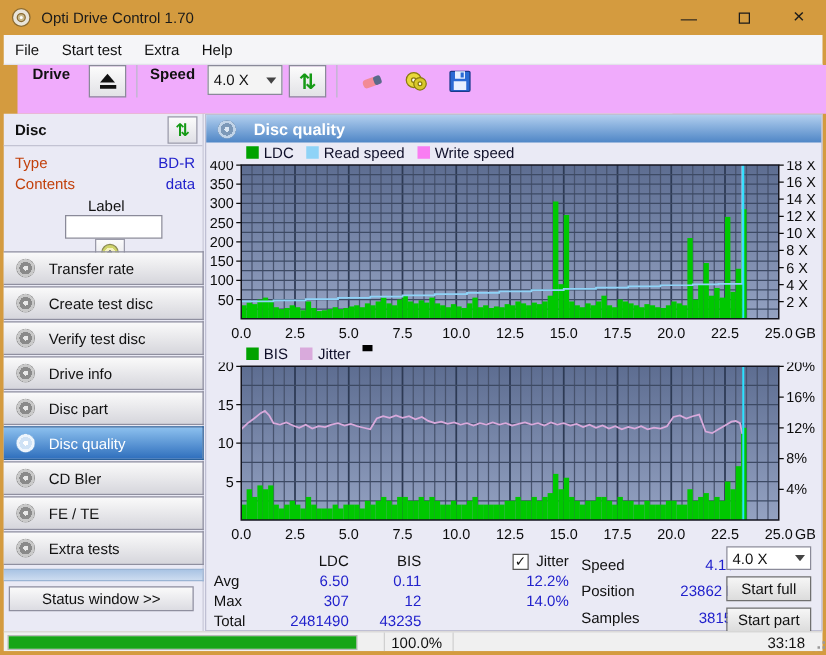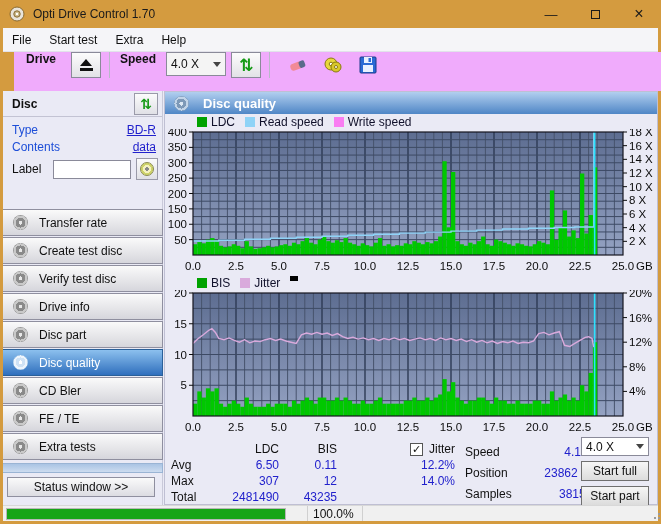--- a/index.html
+++ b/index.html
@@ -36,28 +36,28 @@
   
   .main{position:absolute;left:3px;top:91px;width:535px;height:414px;background:#eaeaf5;}
   .sidebar{position:absolute;left:0;top:0;width:160px;height:414px;border-right:1px solid #c9c9d9;}
   .panel{position:absolute;left:161px;top:0;width:494px;height:414px;background:#eaeaf5;border:1px solid #bfbfd3;}
   
   .disc-head{display:flex;align-items:center;height:26px;padding:0 4px 0 9px;border-bottom:1px solid #c3c3d3;}
   .disc-head-label{font-weight:bold;}
   .mini-btn{margin-left:auto;width:24px;height:22px;border:1px solid #9a9aa9;background:linear-gradient(#fbfbfb,#e0e0e6);display:flex;align-items:center;justify-content:center;}
   .disc-fields{padding:4px 6px 0 9px;}
   .disc-row{display:flex;height:17px;align-items:center;}
-  .disc-row .lab{color:#1d4ed8;}
-  .disc-row .val{margin-left:auto;color:#2121cc;text-decoration:underline;}
-  .label-row{display:flex;align-items:center;padding:3px 4px 4px 9px;}
+  .disc-row .lab{color:#c2410c;}
+  .disc-row .val{margin-left:auto;color:#2121cc;}
+  .label-row{display:flex;align-items:center;padding:3px 4px 4px 9px;flex-direction:column;}
   .label-input{width:78px;height:19px;border:1px solid #8a8a99;background:#fff;margin-left:12px;font:inherit;padding:0 3px;}
   .cd-btn{margin-left:5px;width:24px;height:22px;border:1px solid #9a9aa9;background:linear-gradient(#fbfbfb,#e0e0e6);display:flex;align-items:center;justify-content:center;}
   .cd-icon{width:14px;height:14px;border-radius:50%;background:radial-gradient(circle at 50% 50%, #888 0 2px,#f5f2c0 2px 4px,#cfd46a 4px 6px,#e8e8a8 6px);border:1px solid #8a8a50;}
   
-  .nav{position:absolute;left:0;top:118px;width:160px;}
+  .nav{position:absolute;left:0;top:110px;width:160px;}
   .nav-btn{height:27px;margin:0 0 1px 0;border:1px solid #8f8f9f;border-left:none;background:linear-gradient(#fafafa,#d6d6dc);display:flex;align-items:center;padding-left:10px;}
   .nav-btn .nav-ico{width:15px;height:15px;border-radius:50%;background:radial-gradient(circle,#e8e8e8 0 2px,#8a8a8a 2px 5px,#c9c9c9 5px 7px,#9a9a9a 7px);margin-right:11px;flex:0 0 auto;}
   .nav-btn.active{background:linear-gradient(#8cc0ee,#2f6fbd);color:#fff;border-color:#2a6099;}
   .nav-btn.active .nav-ico{background:radial-gradient(circle,#ffffff 0 2px,#cfe2f5 2px 5px,#eef5fc 5px 7px,#bcd6ee 7px);}
   .nav-gap{height:10px;margin:3px 0 4px 0;background:linear-gradient(#aac4e4,#cddcf0);border:1px solid #9ab4d4;border-left:none;}
   .status-win-btn{height:20px;margin:3px 8px 0 4px;border:1px solid #8f8f9f;background:linear-gradient(#fafafa,#dcdce2);display:flex;align-items:center;justify-content:center;}
   
   .panel-header{height:22px;background:linear-gradient(#b2cfef,#4f86c6);display:flex;align-items:center;color:#fff;font-weight:bold;font-size:13px;}
   .panel-header .ph-icon{width:15px;height:15px;border-radius:50%;margin:0 14px 0 9px;background:radial-gradient(circle,#dce8f4 0 2px,#7d99b8 2px 5px,#c2d4e8 5px 7px,#8aa6c4 7px);}
   .legend{display:flex;align-items:center;height:15px;padding-left:32px;font-size:12px;color:#10102a;}
@@ -707,20 +707,21 @@
     </div>
   </div>
 
   <div class="statusbar">
     <div class="sb-sec sb-progress">
       <div class="progress-track">
         <div class="progress-fill" id="progress-fill" style="width: 100%;"></div>
       </div>
     </div>
     <div class="sb-sec sb-pct">100.0%</div>
+    <div class="sb-sec sb-time">33:18</div>
   </div>
   <div class="grip">
     <i style="right:0;bottom:0;"></i>
       <i style="right:4px;bottom:0;"></i>
       <i style="right:0;bottom:4px;"></i>
     <i style="right:8px;bottom:0;"></i>
       <i style="right:4px;bottom:4px;"></i>
       <i style="right:0;bottom:8px;"></i>
   </div>
   <div class="bottom-edge"></div>

